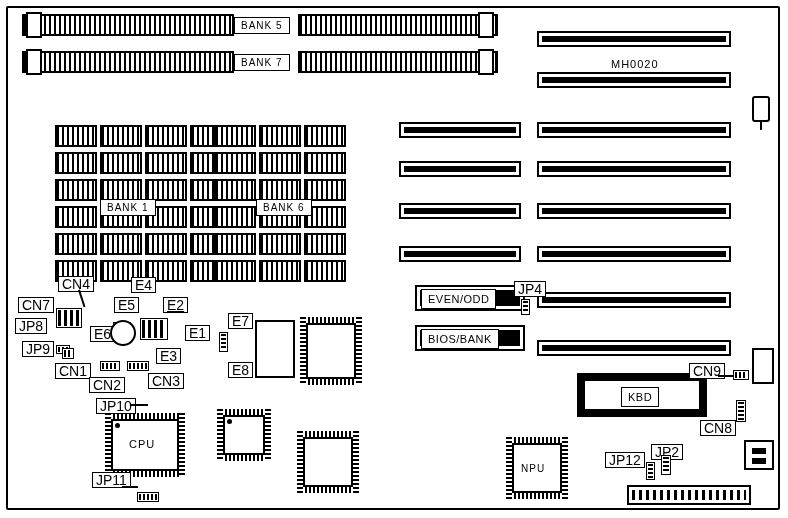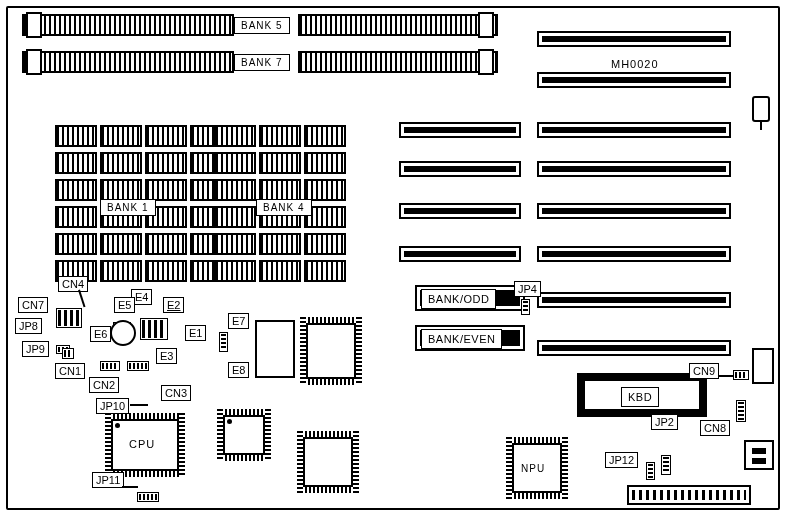--- a/index.html
+++ b/index.html
@@ -20,21 +20,21 @@
     font-size:10px;
     color:#000;
     white-space:nowrap;
     letter-spacing:1px;
   }
   
   .boxlbl{
     position:absolute;
     border:1.5px solid #000;
     background:#fff;
-    font-size:11px;
+    font-size:14px;
     line-height:12px;
     padding:1px 3px;
     color:#000;
     white-space:nowrap;
     font-family:"Liberation Sans", sans-serif;
   }
   .bigbox{
     font-size:11px;
     padding:3px 6px;
     letter-spacing:0.5px;
@@ -311,31 +311,31 @@
       <div class="teeth"></div>
     </div>
   <div class="simm" style="left:259px;top:260px;width:42px;height:22px;">
       <div class="teeth"></div>
     </div>
   <div class="simm" style="left:304px;top:260px;width:42px;height:22px;">
       <div class="teeth"></div>
     </div>
 
   <div class="banklabel" style="left:100px;top:199px;">BANK 1</div>
-  <div class="banklabel" style="left:256px;top:199px;">BANK 4</div>
+  <div class="banklabel" style="left:256px;top:199px;">BANK 6</div>
 
   <div class="slot" style="left:415px;top:285px;width:110px;height:26px;">
     <i style="background:#000;"></i>
   </div>
-  <div class="boxlbl bigbox" style="left:421px;top:289px;">BANK/ODD</div>
+  <div class="boxlbl bigbox" style="left:421px;top:289px;">EVEN/ODD</div>
 
   <div class="slot" style="left:415px;top:325px;width:110px;height:26px;">
     <i style="background:#000;"></i>
   </div>
-  <div class="boxlbl bigbox" style="left:421px;top:329px;">BANK/EVEN</div>
+  <div class="boxlbl bigbox" style="left:421px;top:329px;">BIOS/BANK</div>
 
   <div class="boxlbl" style="left:514px;top:281px;">JP4</div>
   <div class="pinblk vert" style="left:521px;top:299px;width:9px;height:16px;">
       <div class="g"></div>
     </div>
 
   <div class="chip" style="left:577px;top:373px;width:130px;height:44px;">
     <div class="face"></div>
     <div class="face" style="background:#fff;"></div>
   </div>
@@ -420,21 +420,21 @@
   <div class="pinblk" style="left:56px;top:308px;width:26px;height:20px;">
     <div class="g" style="background:
       repeating-linear-gradient(to right,#000 0 3px,#fff 3px 6px),
       repeating-linear-gradient(to bottom,#000 0 3px,#fff 3px 6px);
       background-blend-mode:normal;"></div>
   </div>
   <div class="pinblk" style="left:56px;top:345px;width:14px;height:9px;">
       <div class="g"></div>
     </div>
 
-  <div class="boxlbl" style="left:131px;top:277px;margin-top:12px;">E4</div>
+  <div class="boxlbl" style="left:131px;top:277px;">E4</div>
   <div class="boxlbl" style="left:114px;top:297px;">E5</div>
   <div class="boxlbl" style="left:163px;top:297px;text-decoration:underline;">E2</div>
   <div class="boxlbl" style="left:90px;top:326px;">E6</div>
   <div class="boxlbl" style="left:185px;top:325px;">E1</div>
   <div class="boxlbl" style="left:156px;top:348px;">E3</div>
 
   <div class="pinblk" style="left:113px;top:322px;width:18px;height:16px;">
       <div class="g"></div>
     </div>
   <div class="pinblk" style="left:140px;top:318px;width:28px;height:22px;">
@@ -452,36 +452,36 @@
   <div class="boxlbl" style="left:55px;top:363px;">CN1</div>
   <div class="pinblk" style="left:62px;top:348px;width:12px;height:11px;">
       <div class="g"></div>
     </div>
 
   <div class="boxlbl" style="left:89px;top:377px;">CN2</div>
   <div class="pinblk" style="left:100px;top:361px;width:20px;height:10px;">
       <div class="g"></div>
     </div>
 
-  <div class="boxlbl" style="left:161px;top:373px;margin-top:12px;">CN3</div>
+  <div class="boxlbl" style="left:148px;top:373px;">CN3</div>
   <div class="pinblk" style="left:127px;top:361px;width:22px;height:10px;">
       <div class="g"></div>
     </div>
 
   <div class="boxlbl" style="left:96px;top:398px;">JP10</div>
   <div class="line" style="left:130px;top:404px;width:18px;height:1.5px;"></div>
 
   <div class="boxlbl" style="left:92px;top:472px;">JP11</div>
   <div class="line" style="left:122px;top:486px;width:16px;height:1.5px;"></div>
   <div class="pinblk" style="left:137px;top:492px;width:22px;height:10px;">
       <div class="g"></div>
     </div>
 
   <div class="boxlbl" style="left:605px;top:452px;">JP12</div>
-  <div class="boxlbl" style="left:651px;top:414px;">JP2</div>
+  <div class="boxlbl" style="left:651px;top:444px;">JP2</div>
   <div class="pinblk vert" style="left:661px;top:455px;width:10px;height:20px;">
       <div class="g"></div>
     </div>
   <div class="pinblk vert" style="left:646px;top:462px;width:9px;height:18px;">
       <div class="g"></div>
     </div>
 
 </div>
 
 </body></html>

